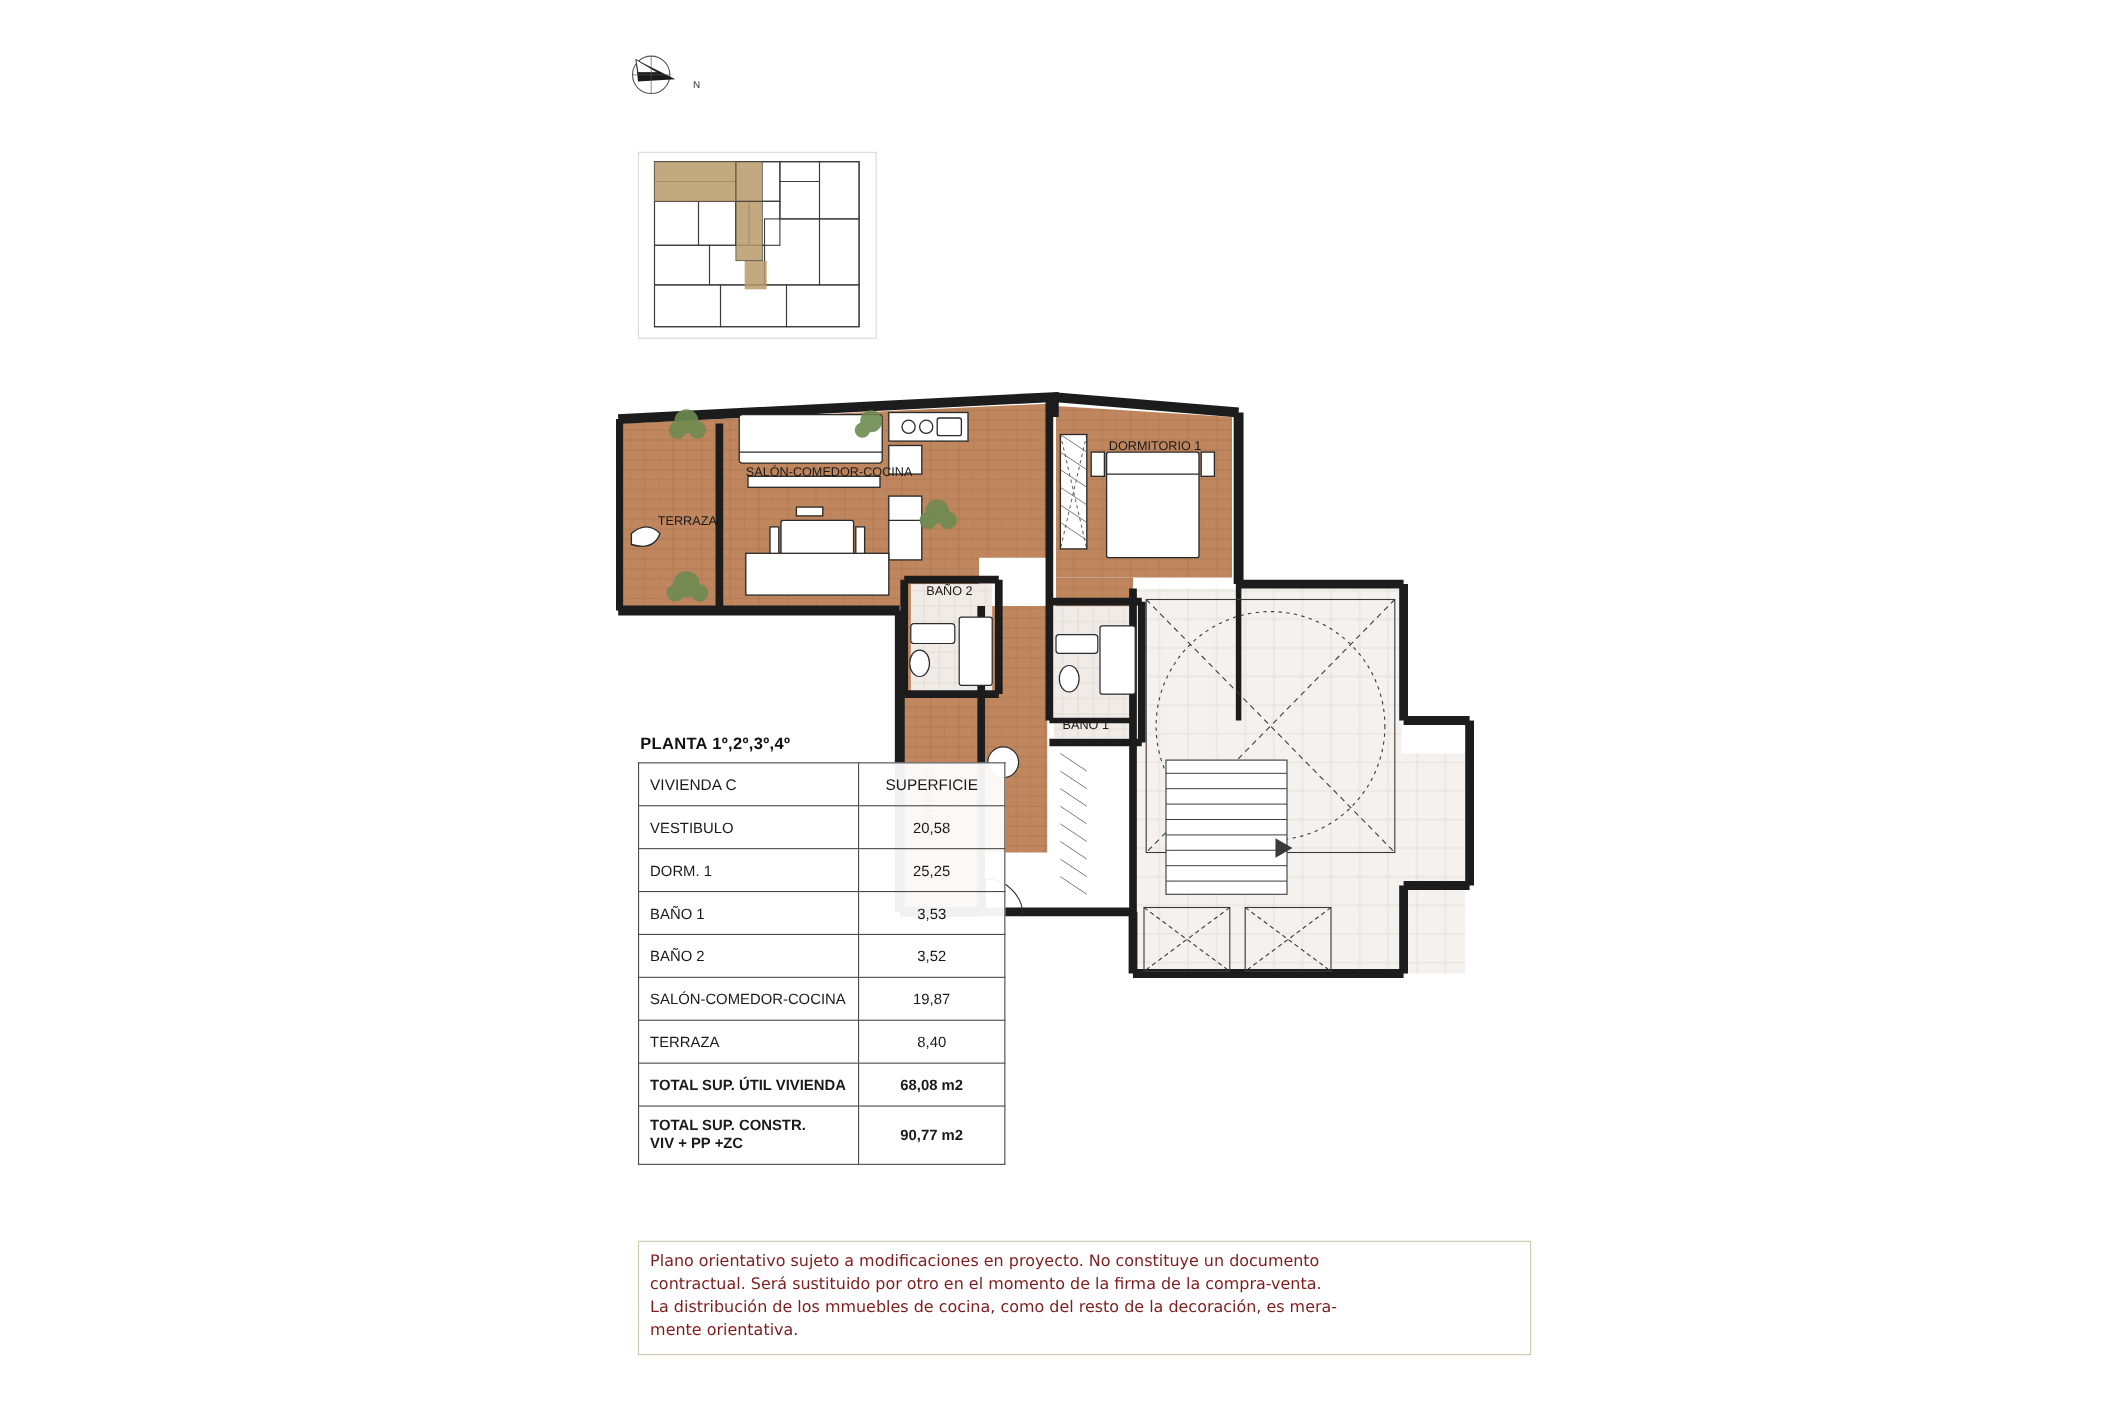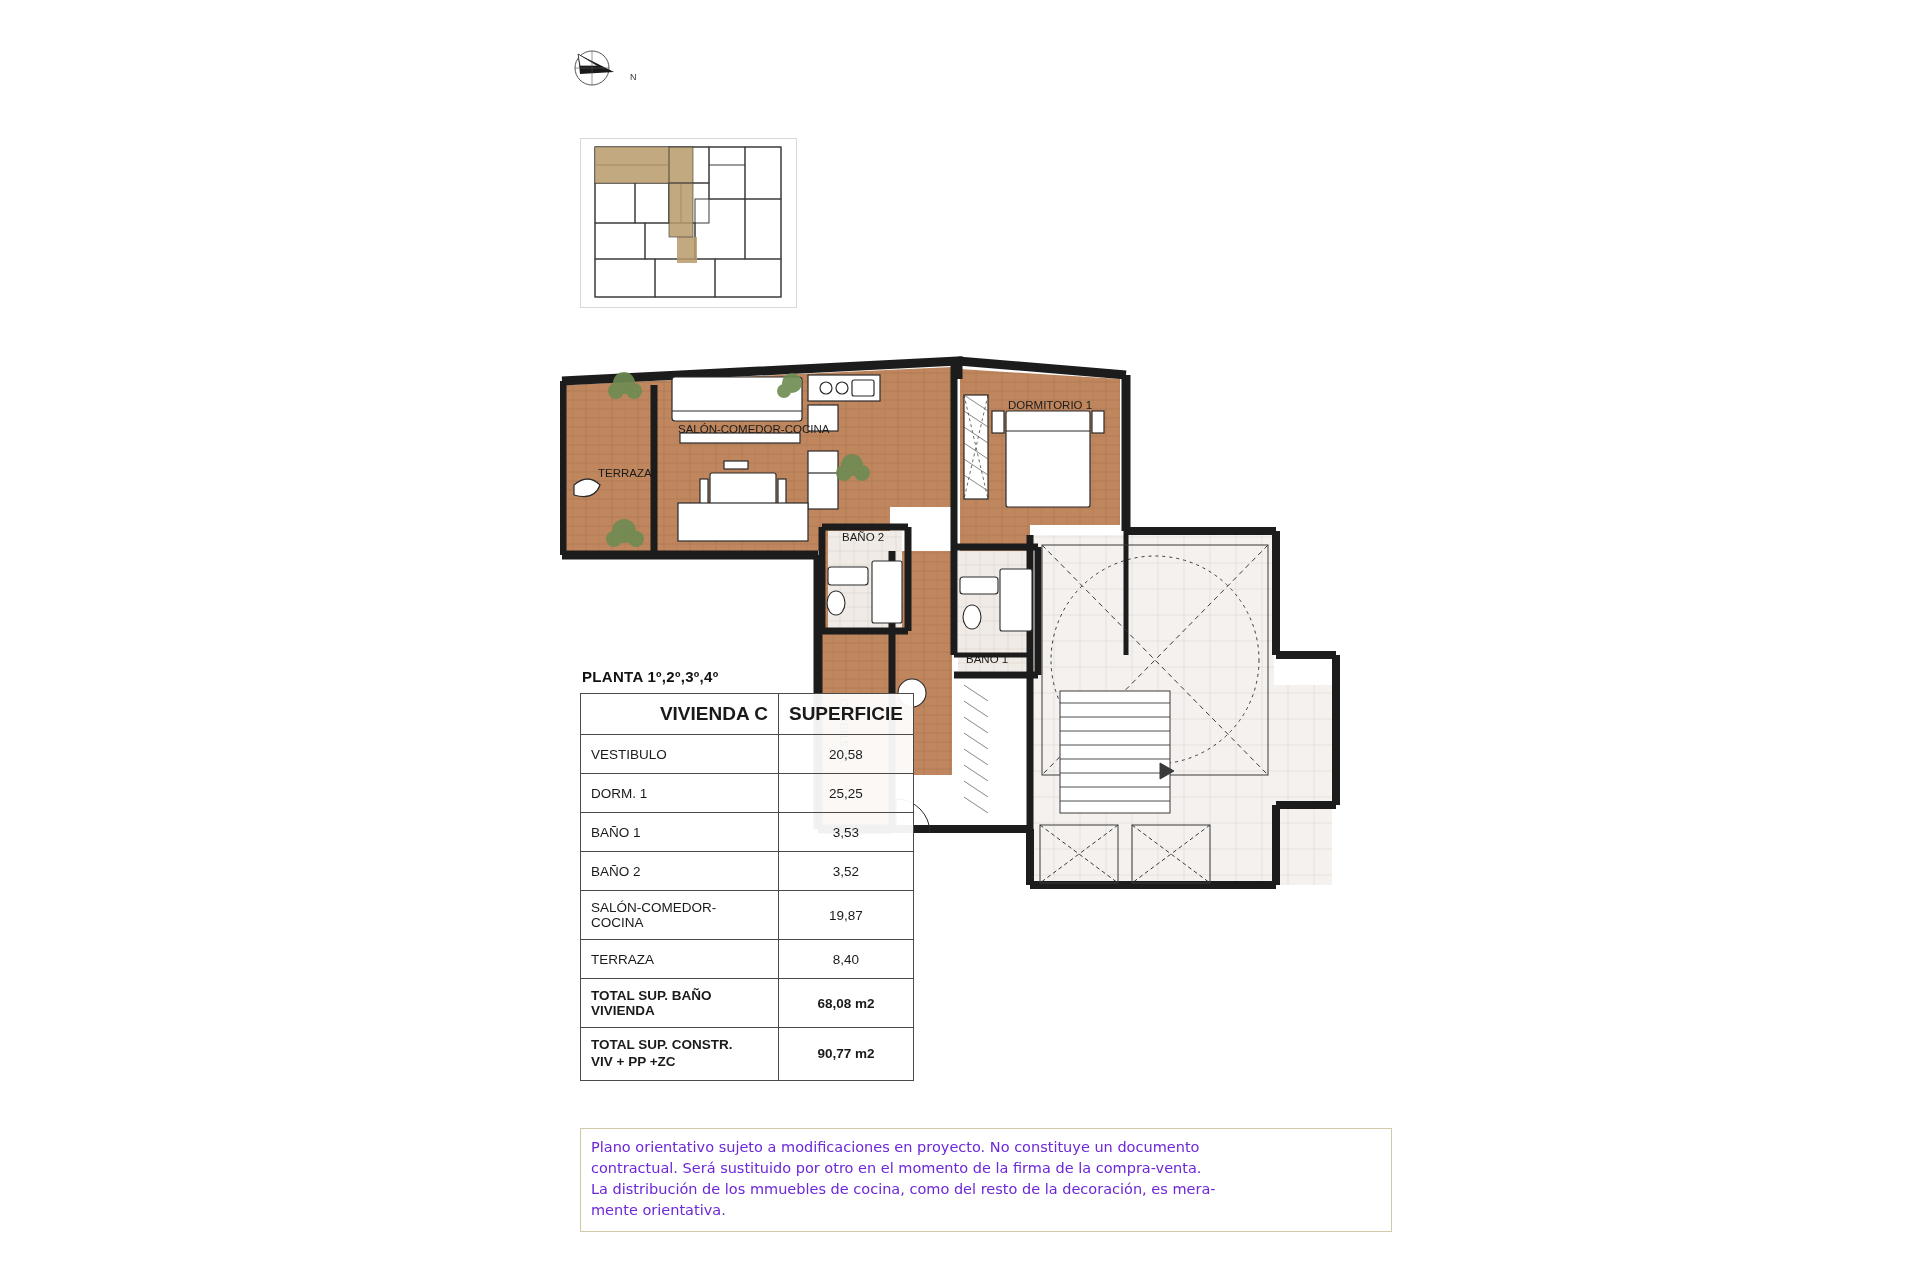--- a/index.html
+++ b/index.html
@@ -17,27 +17,27 @@
   
   #plan{position:absolute;left:560px;top:355px;width:820px;height:680px;}
   #plan svg{display:block;}
 
   
   #table-wrap{position:absolute;left:580px;top:668px;width:338px;}
   #planta-title{font-size:15px;font-weight:bold;letter-spacing:.3px;margin:0 0 8px 2px;color:#111;}
   table.areas{border-collapse:collapse;width:334px;background:rgba(255,255,255,.94);}
   table.areas td{border:1px solid #4a4a4a;padding:9px 10px;font-size:13.5px;color:#1a1a1a;height:20px;}
   table.areas td.val{width:112px;text-align:center;}
-  table.areas tr.head td{font-weight:bold;font-size:19px;text-align:right;}
+  table.areas tr.head td{font-weight:normal;font-size:14px;}
   table.areas tr.total td{font-weight:bold;}
   table.areas td.two-line{line-height:1.25;}
 
   
   #disclaimer{position:absolute;left:580px;top:1128px;width:790px;border:1px solid #cfc9a9;background:rgba(255,255,255,.6);padding:8px 10px 10px 10px;}
-  #disclaimer p{margin:0;font-size:14.5px;line-height:1.45;color:#6d28d9;font-family:"DejaVu Sans",sans-serif;}
+  #disclaimer p{margin:0;font-size:14.5px;line-height:1.45;color:#7f1d1d;font-family:"DejaVu Sans",sans-serif;}
 
   
 </style>
 </head>
 <body>
 
 <div id="compass">
   <svg width="80" height="58" viewBox="0 0 80 58">
     <g>
       <circle cx="24" cy="24" r="17" fill="none" stroke="#555" stroke-width="1"></circle>
@@ -300,21 +300,21 @@
       </tr>
       <tr>
         <td>SALÓN-COMEDOR-COCINA</td>
         <td class="val">19,87</td>
       </tr>
       <tr>
         <td>TERRAZA</td>
         <td class="val">8,40</td>
       </tr>
       <tr class="total">
-        <td>TOTAL SUP. BAÑO VIVIENDA</td>
+        <td>TOTAL SUP. ÚTIL VIVIENDA</td>
         <td class="val">68,08 m2</td>
       </tr>
       <tr class="total">
         <td class="two-line">
           <span>TOTAL SUP. CONSTR.</span><br>
           <span>VIV + PP +ZC</span>
         </td>
         <td class="val">90,77 m2</td>
       </tr>
     </tbody>

